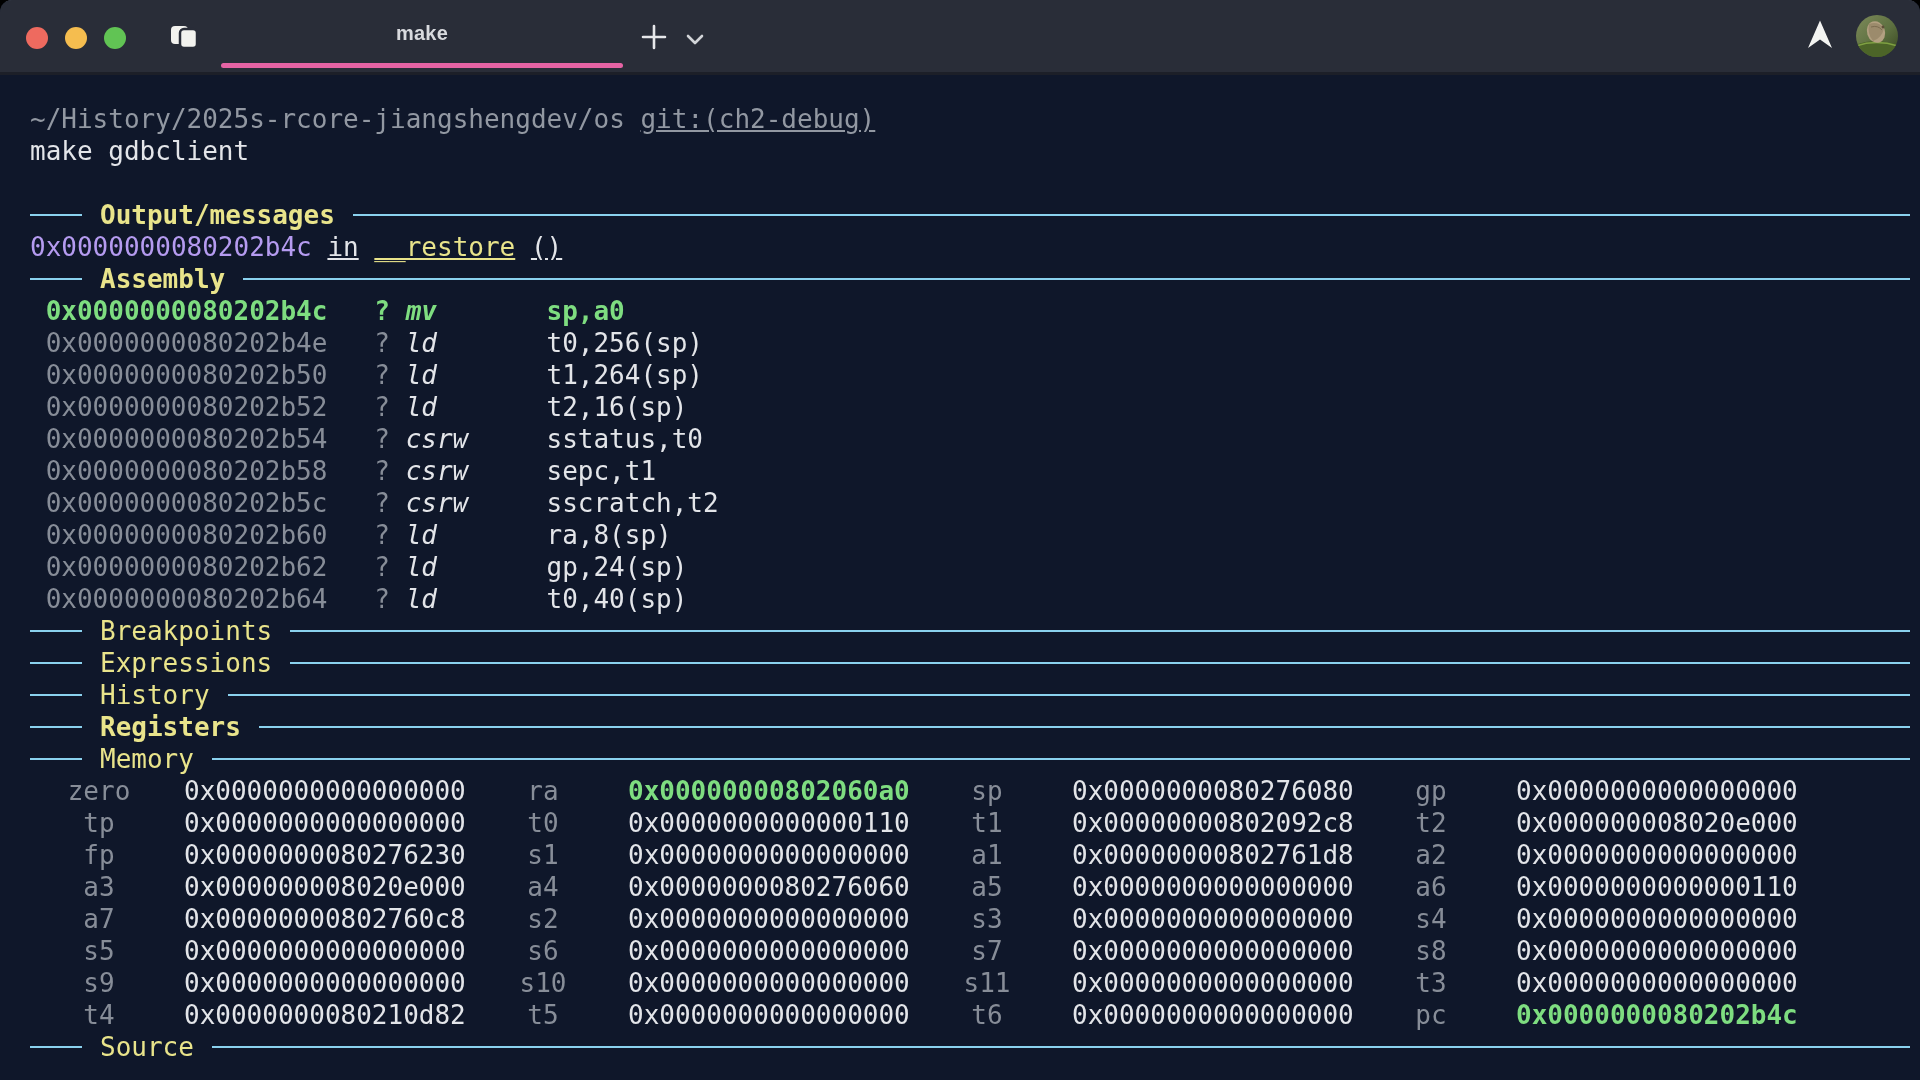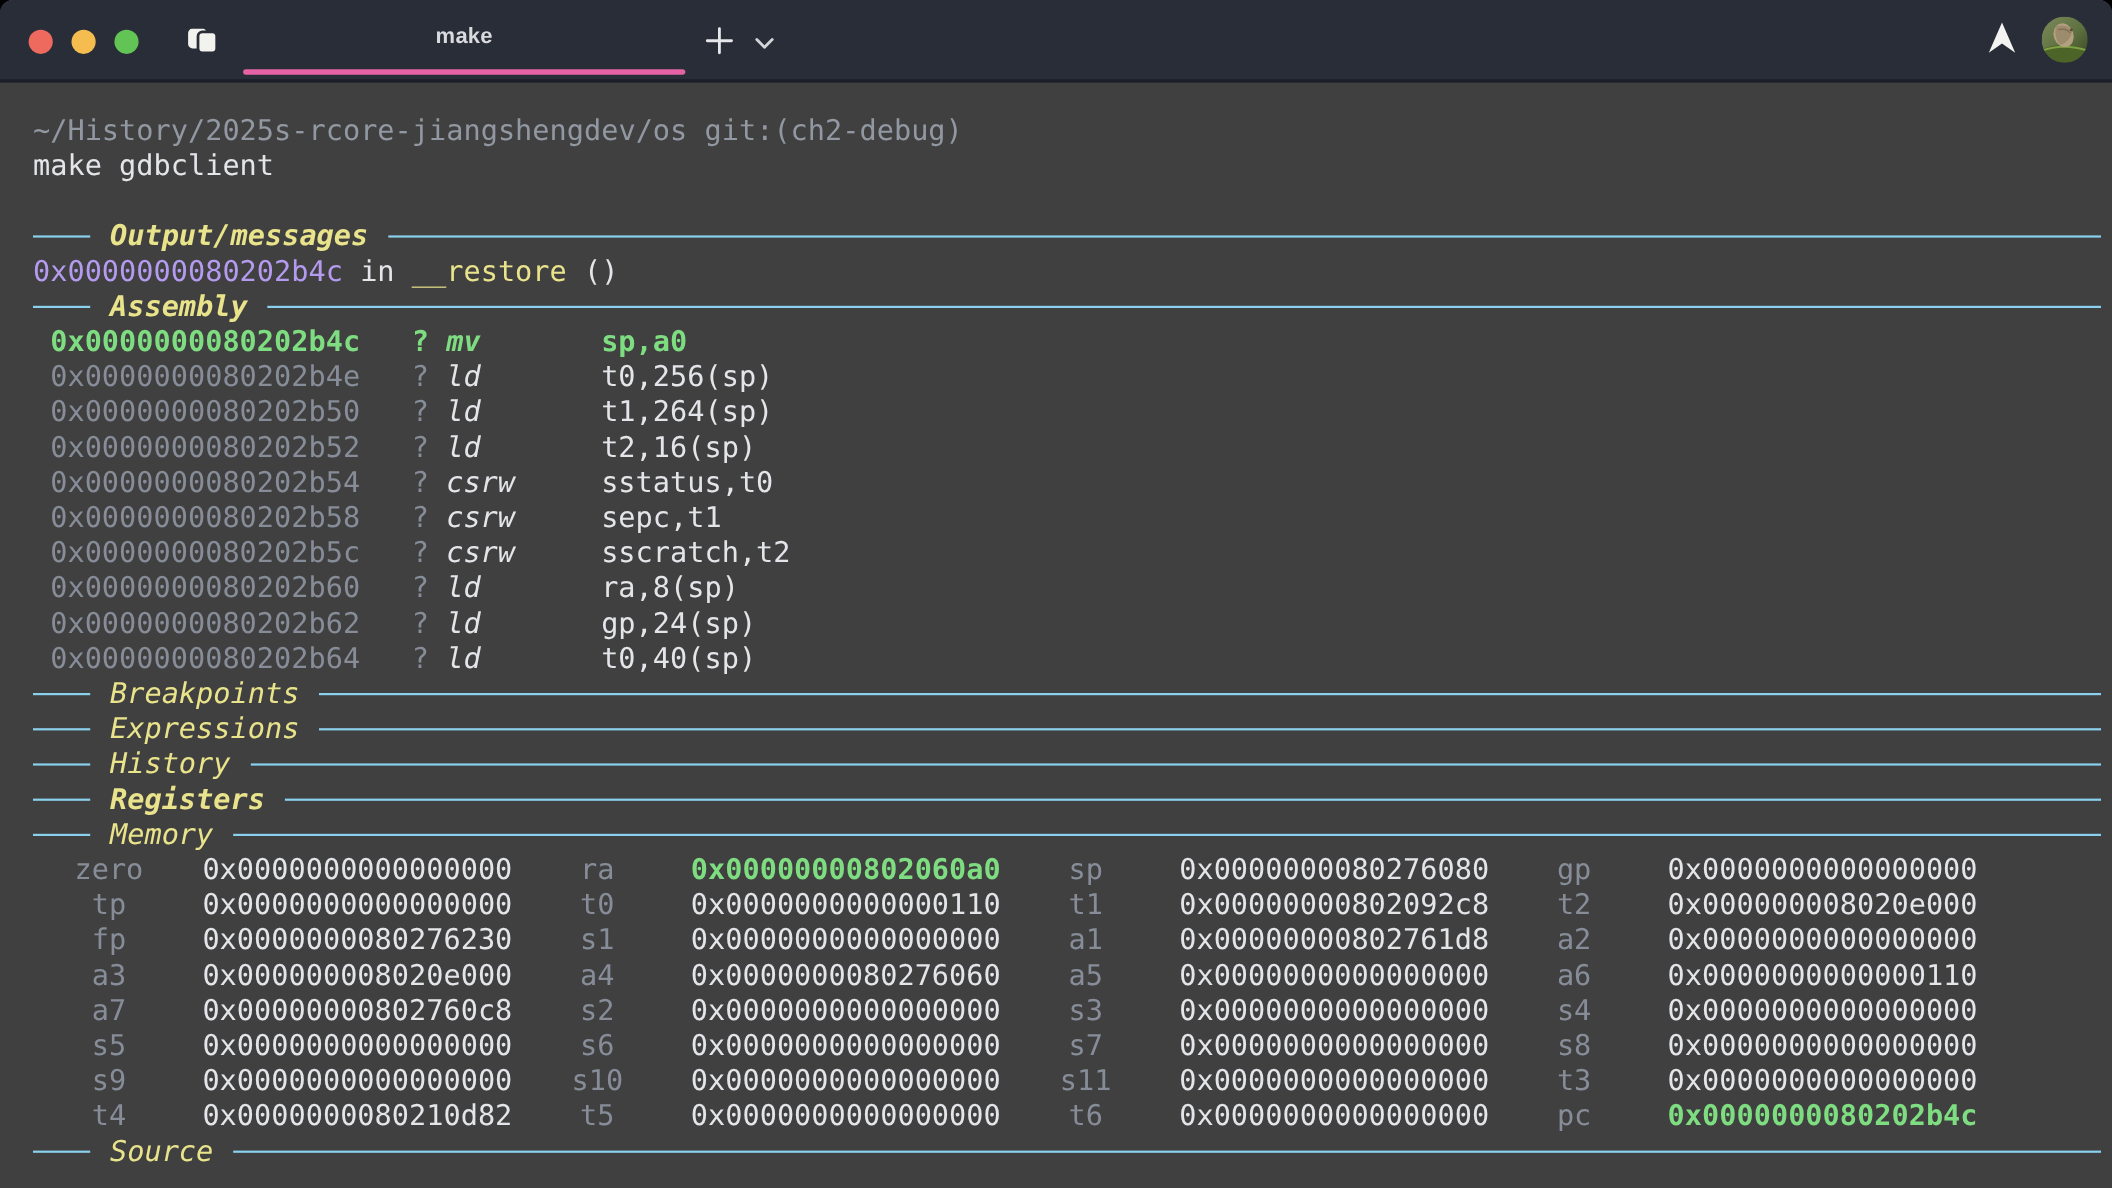--- a/index.html
+++ b/index.html
@@ -1,19 +1,19 @@
 <!DOCTYPE html>
 <html><head>
 <meta charset="utf-8">
 <style>
   * { margin: 0; padding: 0; box-sizing: border-box; }
   html, body { width: 1920px; height: 1080px; background: #000; overflow: hidden; }
   .window {
     position: absolute; top: 0; left: 0; width: 1920px; height: 1080px;
-    background: #404040; border-radius: 12px 12px 0 0; overflow: hidden;
+    background: #0f172a; border-radius: 12px 12px 0 0; overflow: hidden;
     font-family: "DejaVu Sans Mono", "Liberation Mono", monospace;
   }
   .top-highlight { position: absolute; top: 0; left: 0; right: 0; height: 2px;
     background: #4d525e; border-radius: 12px 12px 0 0; }
 
   
   .titlebar { position: relative; height: 75px; background: #292d38; }
   .titlebar-sep { position: absolute; bottom: 0; left: 0; right: 0; height: 3px; background: #1c1f28; }
   .traffic { position: absolute; left: 26px; top: 27px; display: flex; gap: 17px; }
   .tl { width: 22px; height: 22px; border-radius: 50%; display: inline-block; }
@@ -40,27 +40,27 @@
     position: relative; padding: 28px 10px 0 30px;
     font-size: 26px; color: #e3e5e9;
   }
   .line { height: 32px; line-height: 32px; white-space: pre; }
   .gray   { color: #9298a2; }
   .yellow { color: #e9e48b; }
   .green  { color: #7edd80; }
   .purple { color: #b59bf0; }
   .fg     { color: #e3e5e9; }
   .b      { font-weight: bold; }
-  .ml1 { margin-left: 1ch; }
+  .ml1 { margin-left: 1ch; text-decoration: underline; }
 
   
   .sec { display: flex; align-items: center; gap: 18px; height: 32px; }
   .seg  { width: 52px; height: 2px; background: #8ad1ee; flex: 0 0 auto; }
   .rule { flex: 1 1 auto; height: 2px; background: #8ad1ee; }
-  .sec-label { color: #e9e48b; flex: 0 0 auto; font-style: italic; }
+  .sec-label { color: #e9e48b; flex: 0 0 auto; }
 
   
   .asm { padding-left: 1ch; }
   .asm .addr { display: inline-block; width: 18ch; color: #878d98; }
   .asm .q    { display: inline-block; width: 1ch; margin-left: 3ch; color: #878d98; }
   .asm .mn   { display: inline-block; width: 8ch; margin-left: 1ch; color: #e3e5e9; font-style: italic; }
   .asm .ops  { display: inline-block; margin-left: 1ch; color: #e3e5e9; }
   .asm.current .addr, .asm.current .q, .asm.current .mn, .asm.current .ops {
     color: #7edd80; font-weight: bold;
   }

